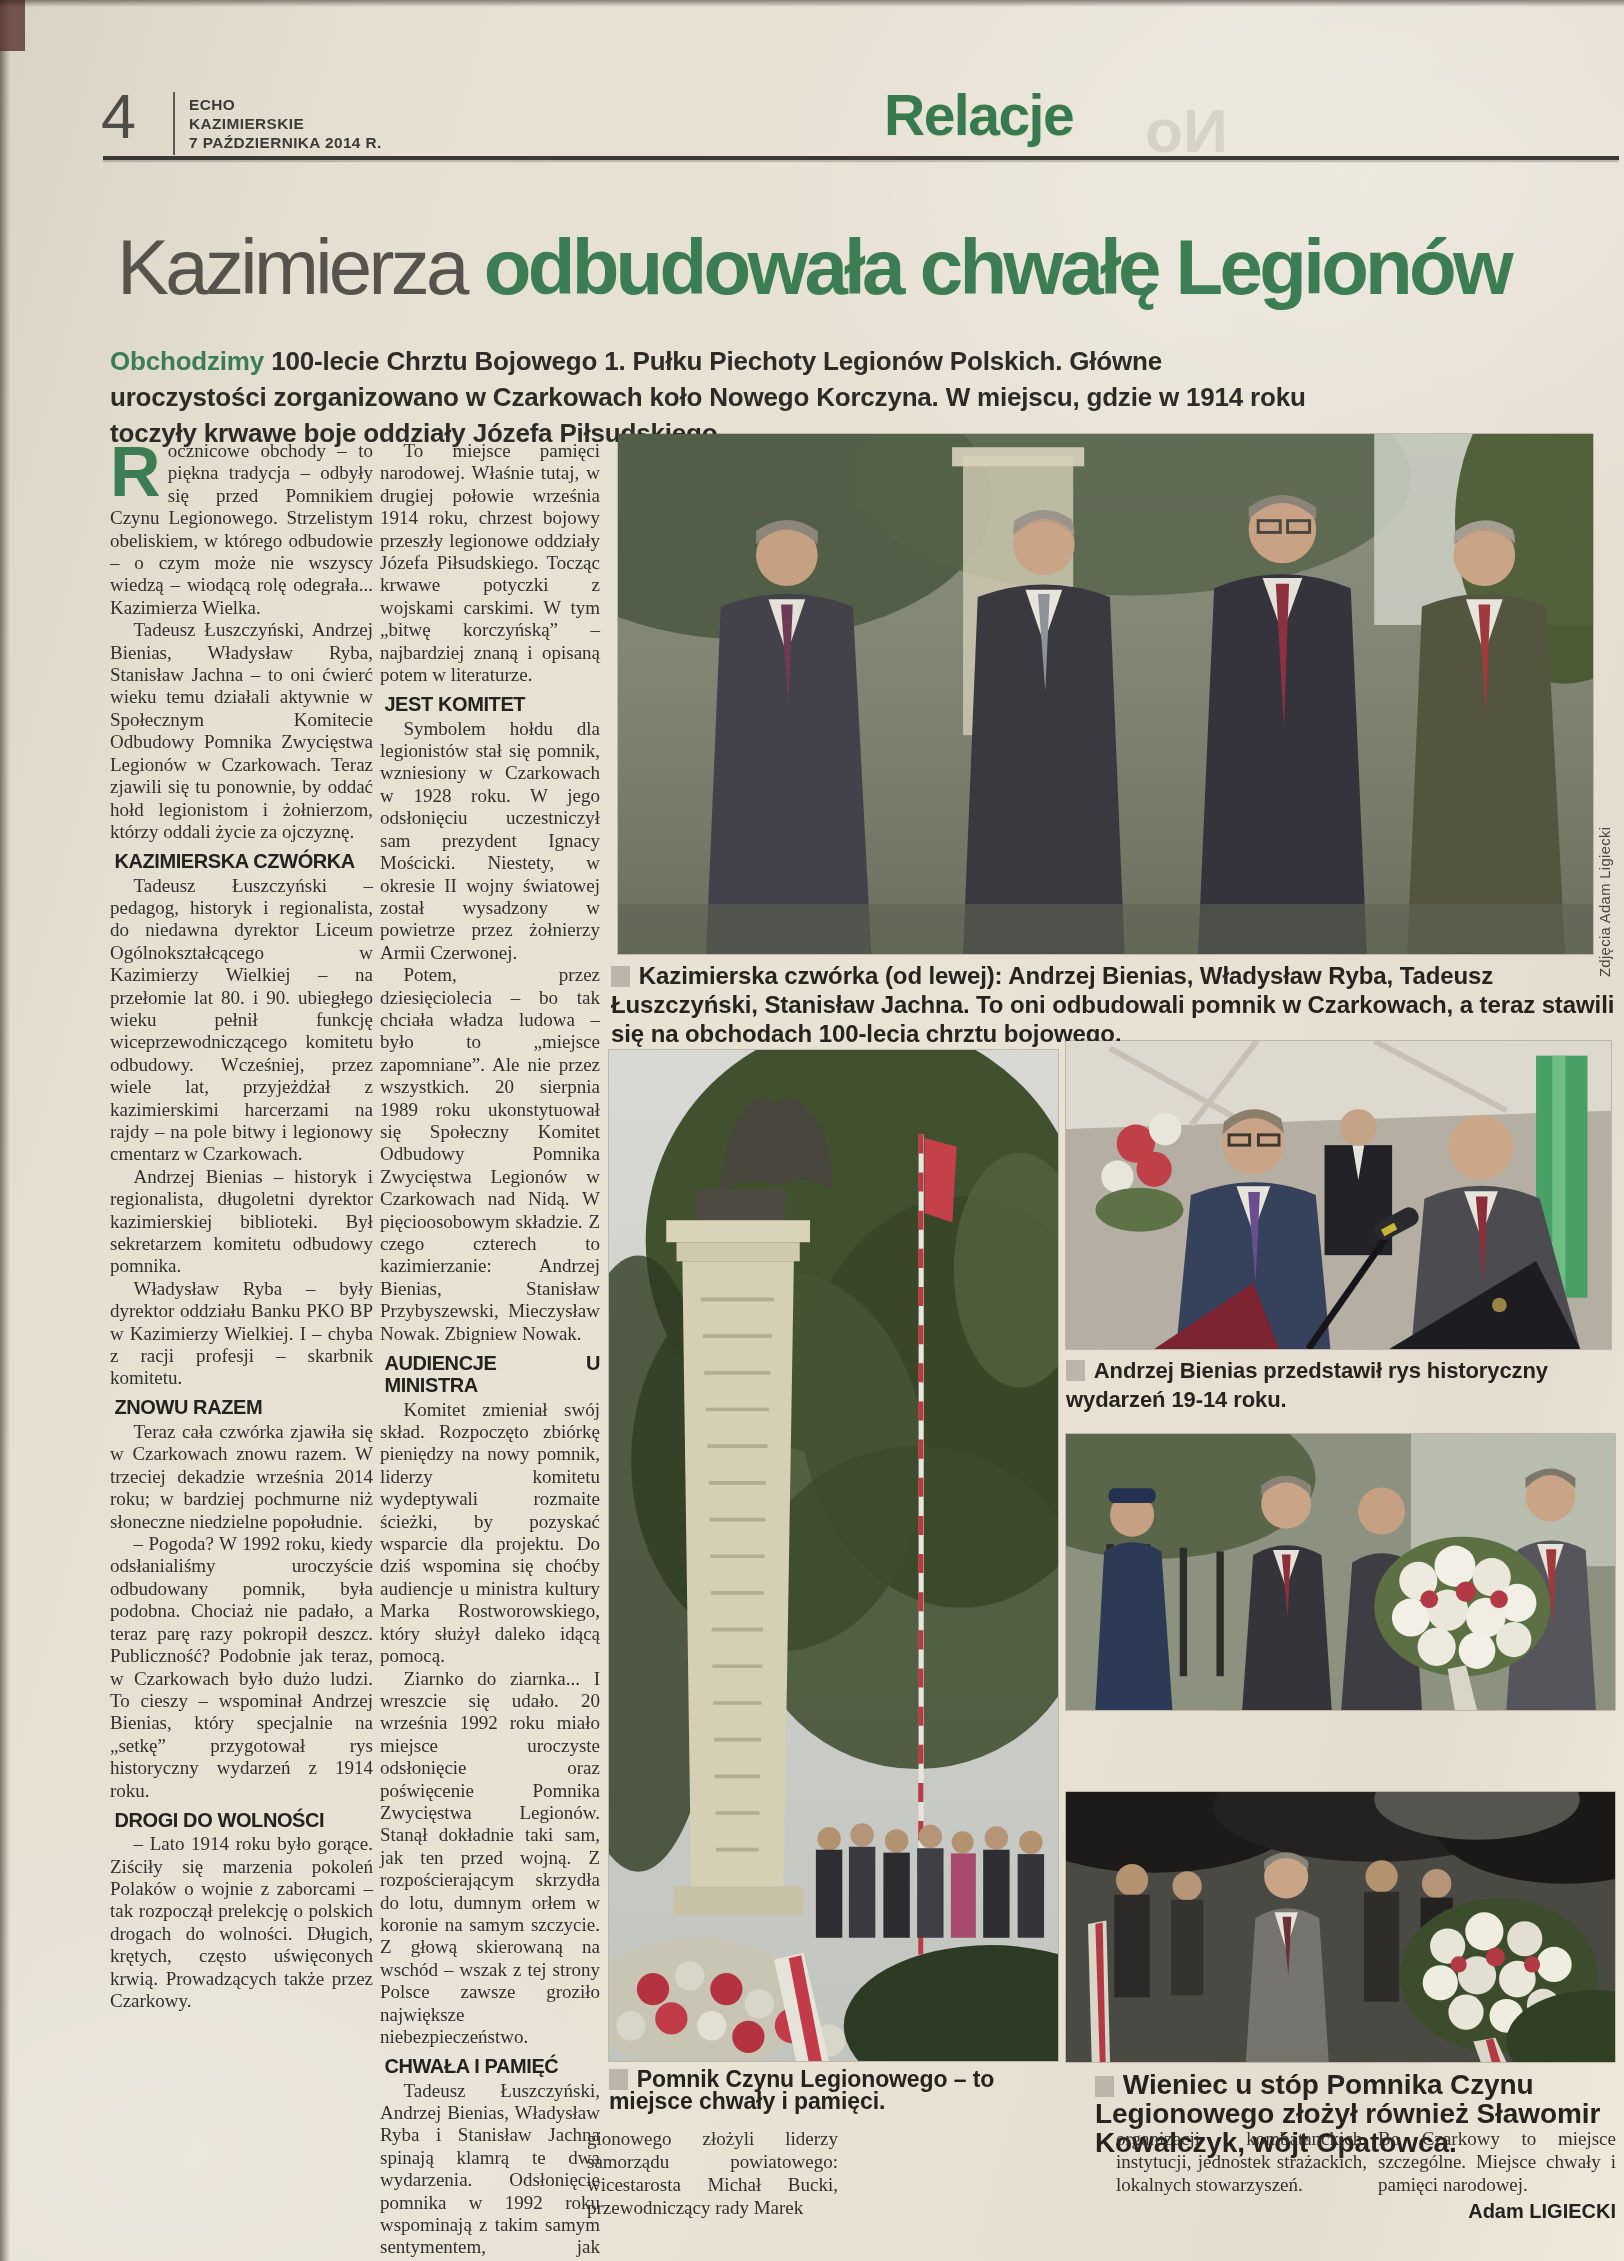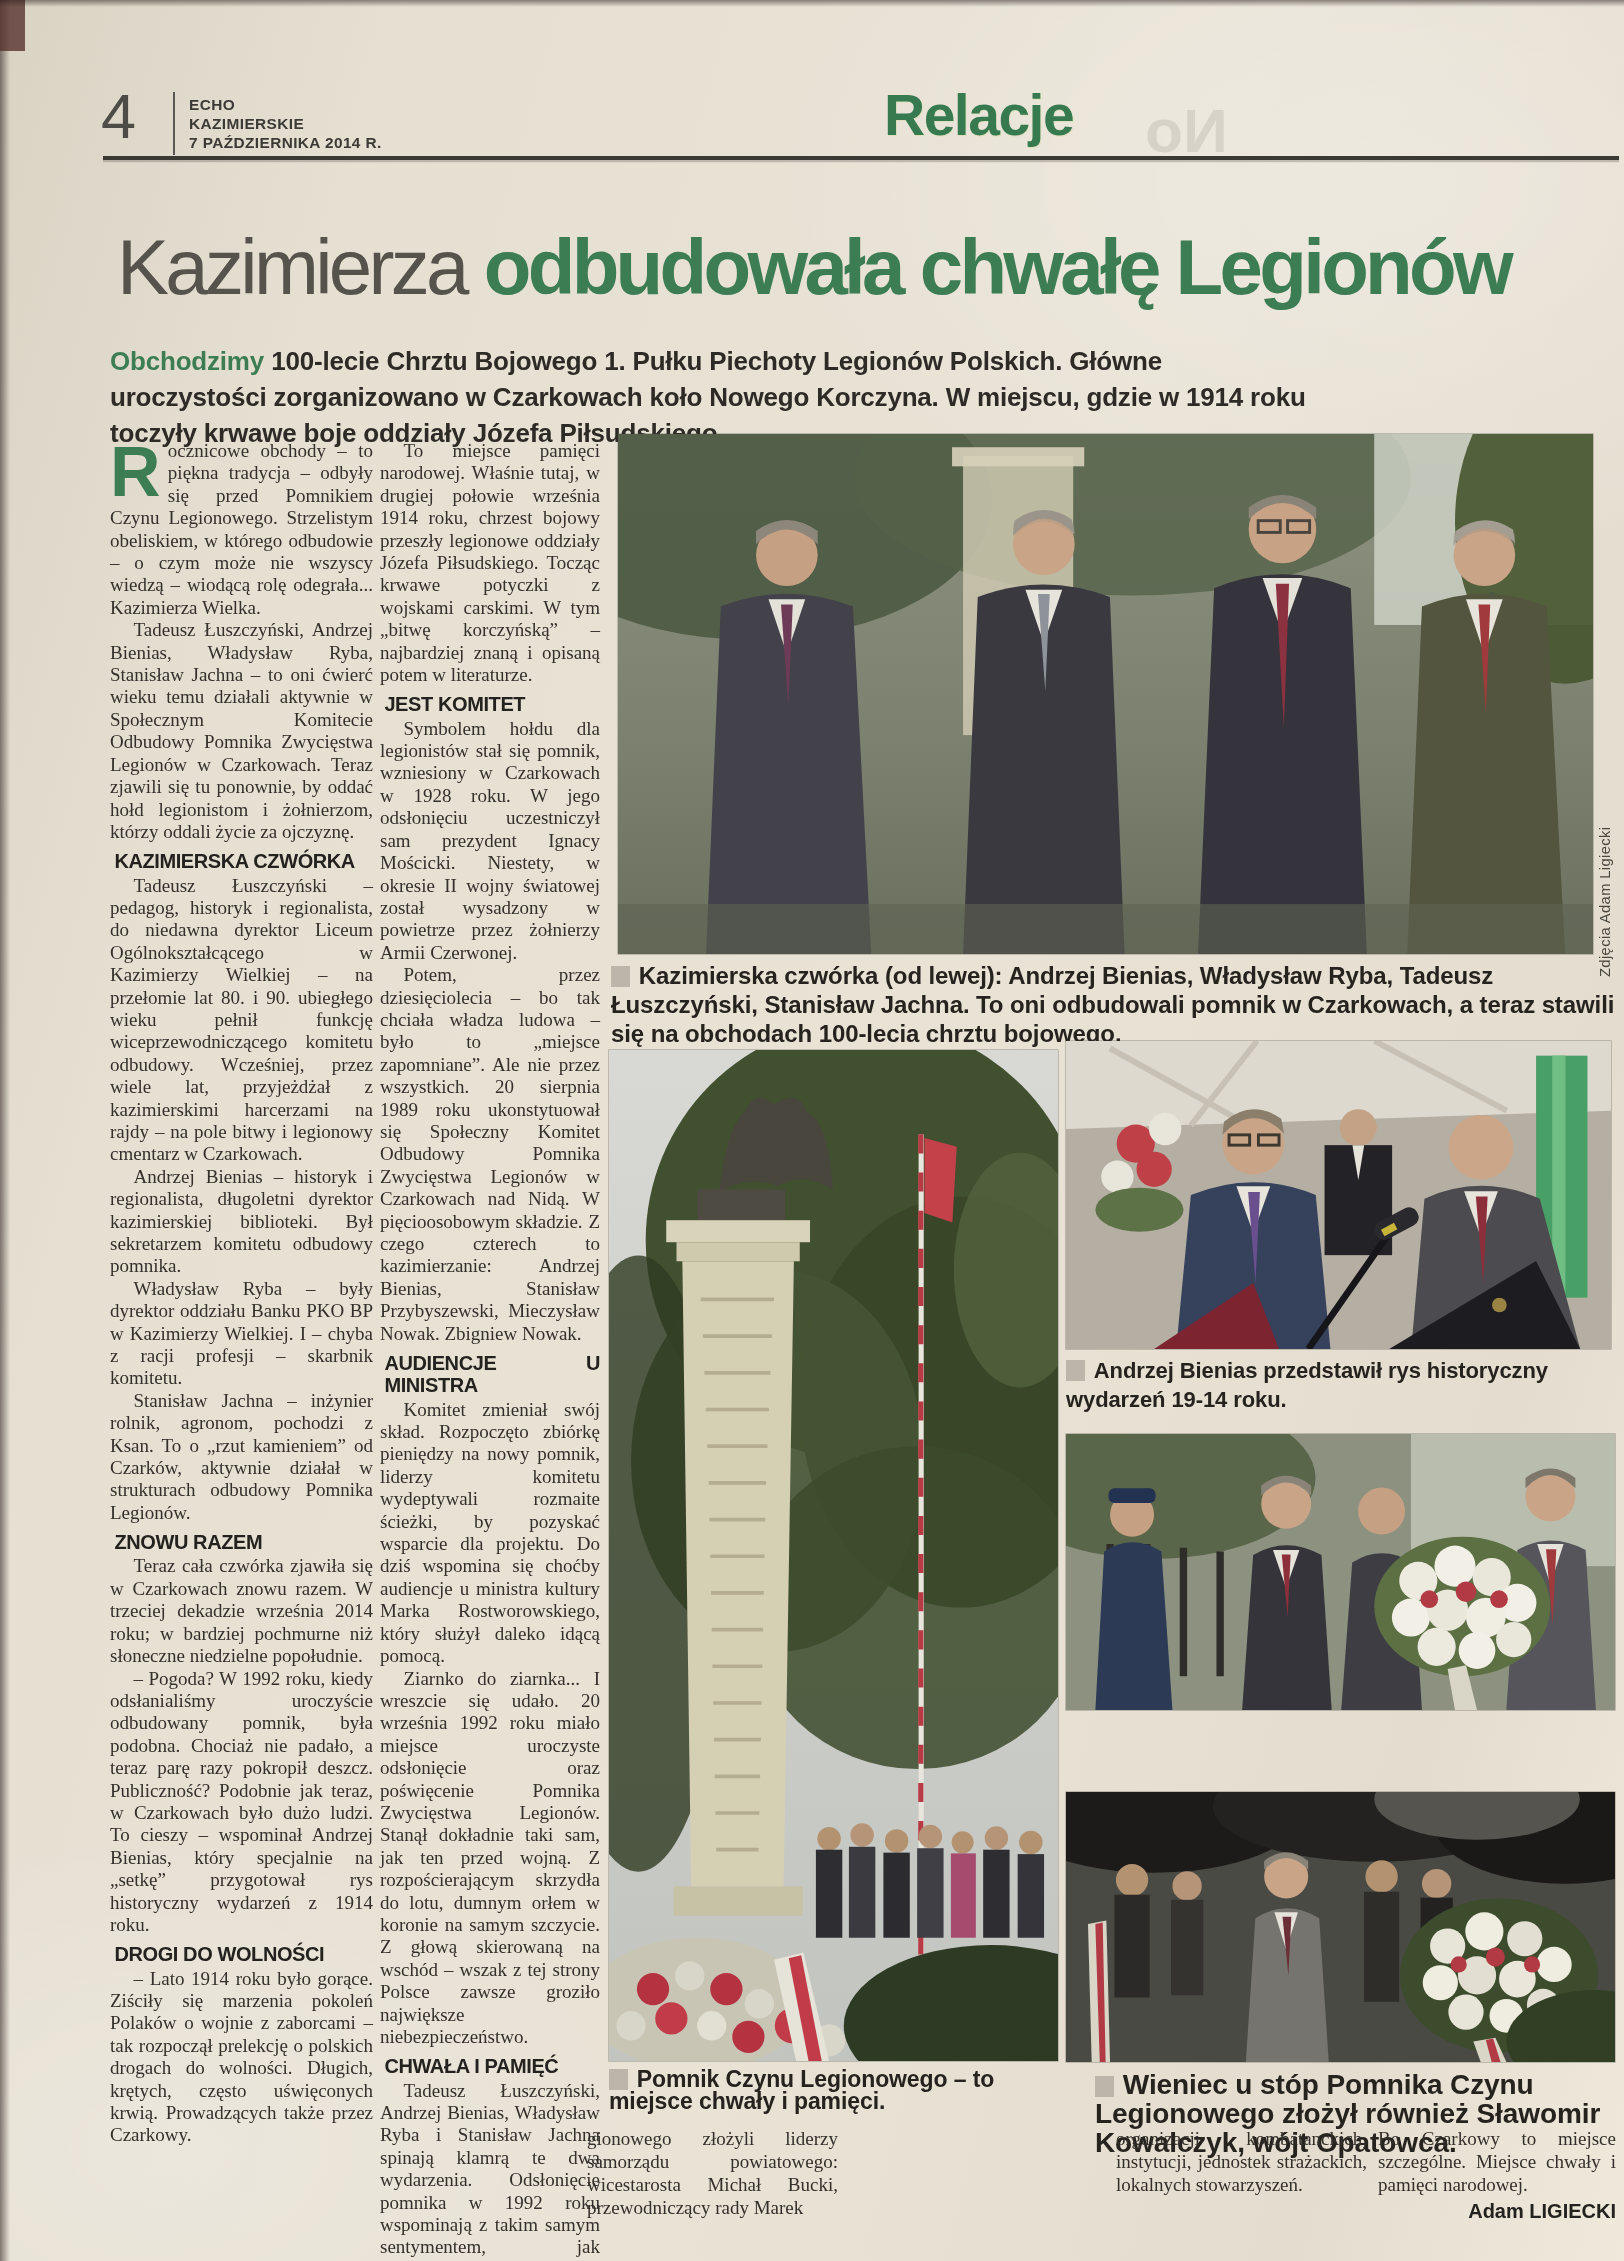--- a/index.html
+++ b/index.html
@@ -112,21 +112,20 @@
     <span class="deck-lead">Obchodzimy</span><span>100-lecie Chrztu Bojowego 1. Pułku Piechoty Legionów Polskich. Główne uroczystości zorganizowano w Czarkowach koło Nowego Korczyna. W miejscu, gdzie w 1914 roku toczyły krwawe boje oddziały Józefa Piłsudskiego</span>
   </p>
 
   <div class="col" id="col1">
       <p class="lead"><span class="dropcap">R</span>ocznicowe obchody – to piękna tradycja – odbyły się przed Pomnikiem Czynu Legionowego. Strzelistym obeliskiem, w którego odbudowie – o czym może nie wszyscy wiedzą – wiodącą rolę odegrała... Kazimierza Wielka.</p>
       <p class="body-p">Tadeusz Łuszczyński, Andrzej Bienias, Władysław Ryba, Stanisław Jachna – to oni ćwierć wieku temu działali aktywnie w Społecznym Komitecie Odbudowy Pomnika Zwycięstwa Legionów w Czarkowach. Teraz zjawili się tu ponownie, by oddać hołd legionistom i żołnierzom, którzy oddali życie za ojczyznę.</p>
       <div class="sec-h">KAZIMIERSKA CZWÓRKA</div>
       <p class="body-p">Tadeusz Łuszczyński – pedagog, historyk i regionalista, do niedawna dyrektor Liceum Ogólnokształcącego w Kazimierzy Wielkiej – na przełomie lat 80. i 90. ubiegłego wieku pełnił funkcję wiceprzewodniczącego komitetu odbudowy. Wcześniej, przez wiele lat, przyjeżdżał z kazimierskimi harcerzami na rajdy – na pole bitwy i legionowy cmentarz w Czarkowach.</p>
       <p class="body-p">Andrzej Bienias – historyk i regionalista, długoletni dyrektor kazimierskiej biblioteki. Był sekretarzem komitetu odbudowy pomnika.</p>
       <p class="body-p">Władysław Ryba – były dyrektor oddziału Banku PKO BP w Kazimierzy Wielkiej. I – chyba z racji profesji – skarbnik komitetu.</p>
-      <p class="body-p">Stanisław Jachna – inżynier rolnik, agronom, pochodzi z Ksan. To o „rzut kamieniem” od Czarków, aktywnie działał w strukturach odbudowy Pomnika Legionów.</p>
       <div class="sec-h">ZNOWU RAZEM</div>
       <p class="body-p">Teraz cała czwórka zjawiła się w Czarkowach znowu razem. W trzeciej dekadzie września 2014 roku; w bardziej pochmurne niż słoneczne niedzielne popołudnie.</p>
       <p class="body-p">– Pogoda? W 1992 roku, kiedy odsłanialiśmy uroczyście odbudowany pomnik, była podobna. Chociaż nie padało, a teraz parę razy pokropił deszcz. Publiczność? Podobnie jak teraz, w Czarkowach było dużo ludzi. To cieszy – wspominał Andrzej Bienias, który specjalnie na „setkę” przygotował rys historyczny wydarzeń z 1914 roku.</p>
       <div class="sec-h">DROGI DO WOLNOŚCI</div>
       <p class="body-p">– Lato 1914 roku było gorące. Ziściły się marzenia pokoleń Polaków o wojnie z zaborcami – tak rozpoczął prelekcję o polskich drogach do wolności. Długich, krętych, często uświęconych krwią. Prowadzących także przez Czarkowy.</p>
     </div>
   <div class="col" id="col2">
       <p class="body-p">To miejsce pamięci narodowej. Właśnie tutaj, w drugiej połowie września 1914 roku, chrzest bojowy przeszły legionowe oddziały Józefa Piłsudskiego. Tocząc krwawe potyczki z wojskami carskimi. W tym „bitwę korczyńską” – najbardziej znaną i opisaną potem w literaturze.</p>
       <div class="sec-h">JEST KOMITET</div>
       <p class="body-p">Symbolem hołdu dla legionistów stał się pomnik, wzniesiony w Czarkowach w 1928 roku. W jego odsłonięciu uczestniczył sam prezydent Ignacy Mościcki. Niestety, w okresie II wojny światowej został wysadzony w powietrze przez żołnierzy Armii Czerwonej.</p>

